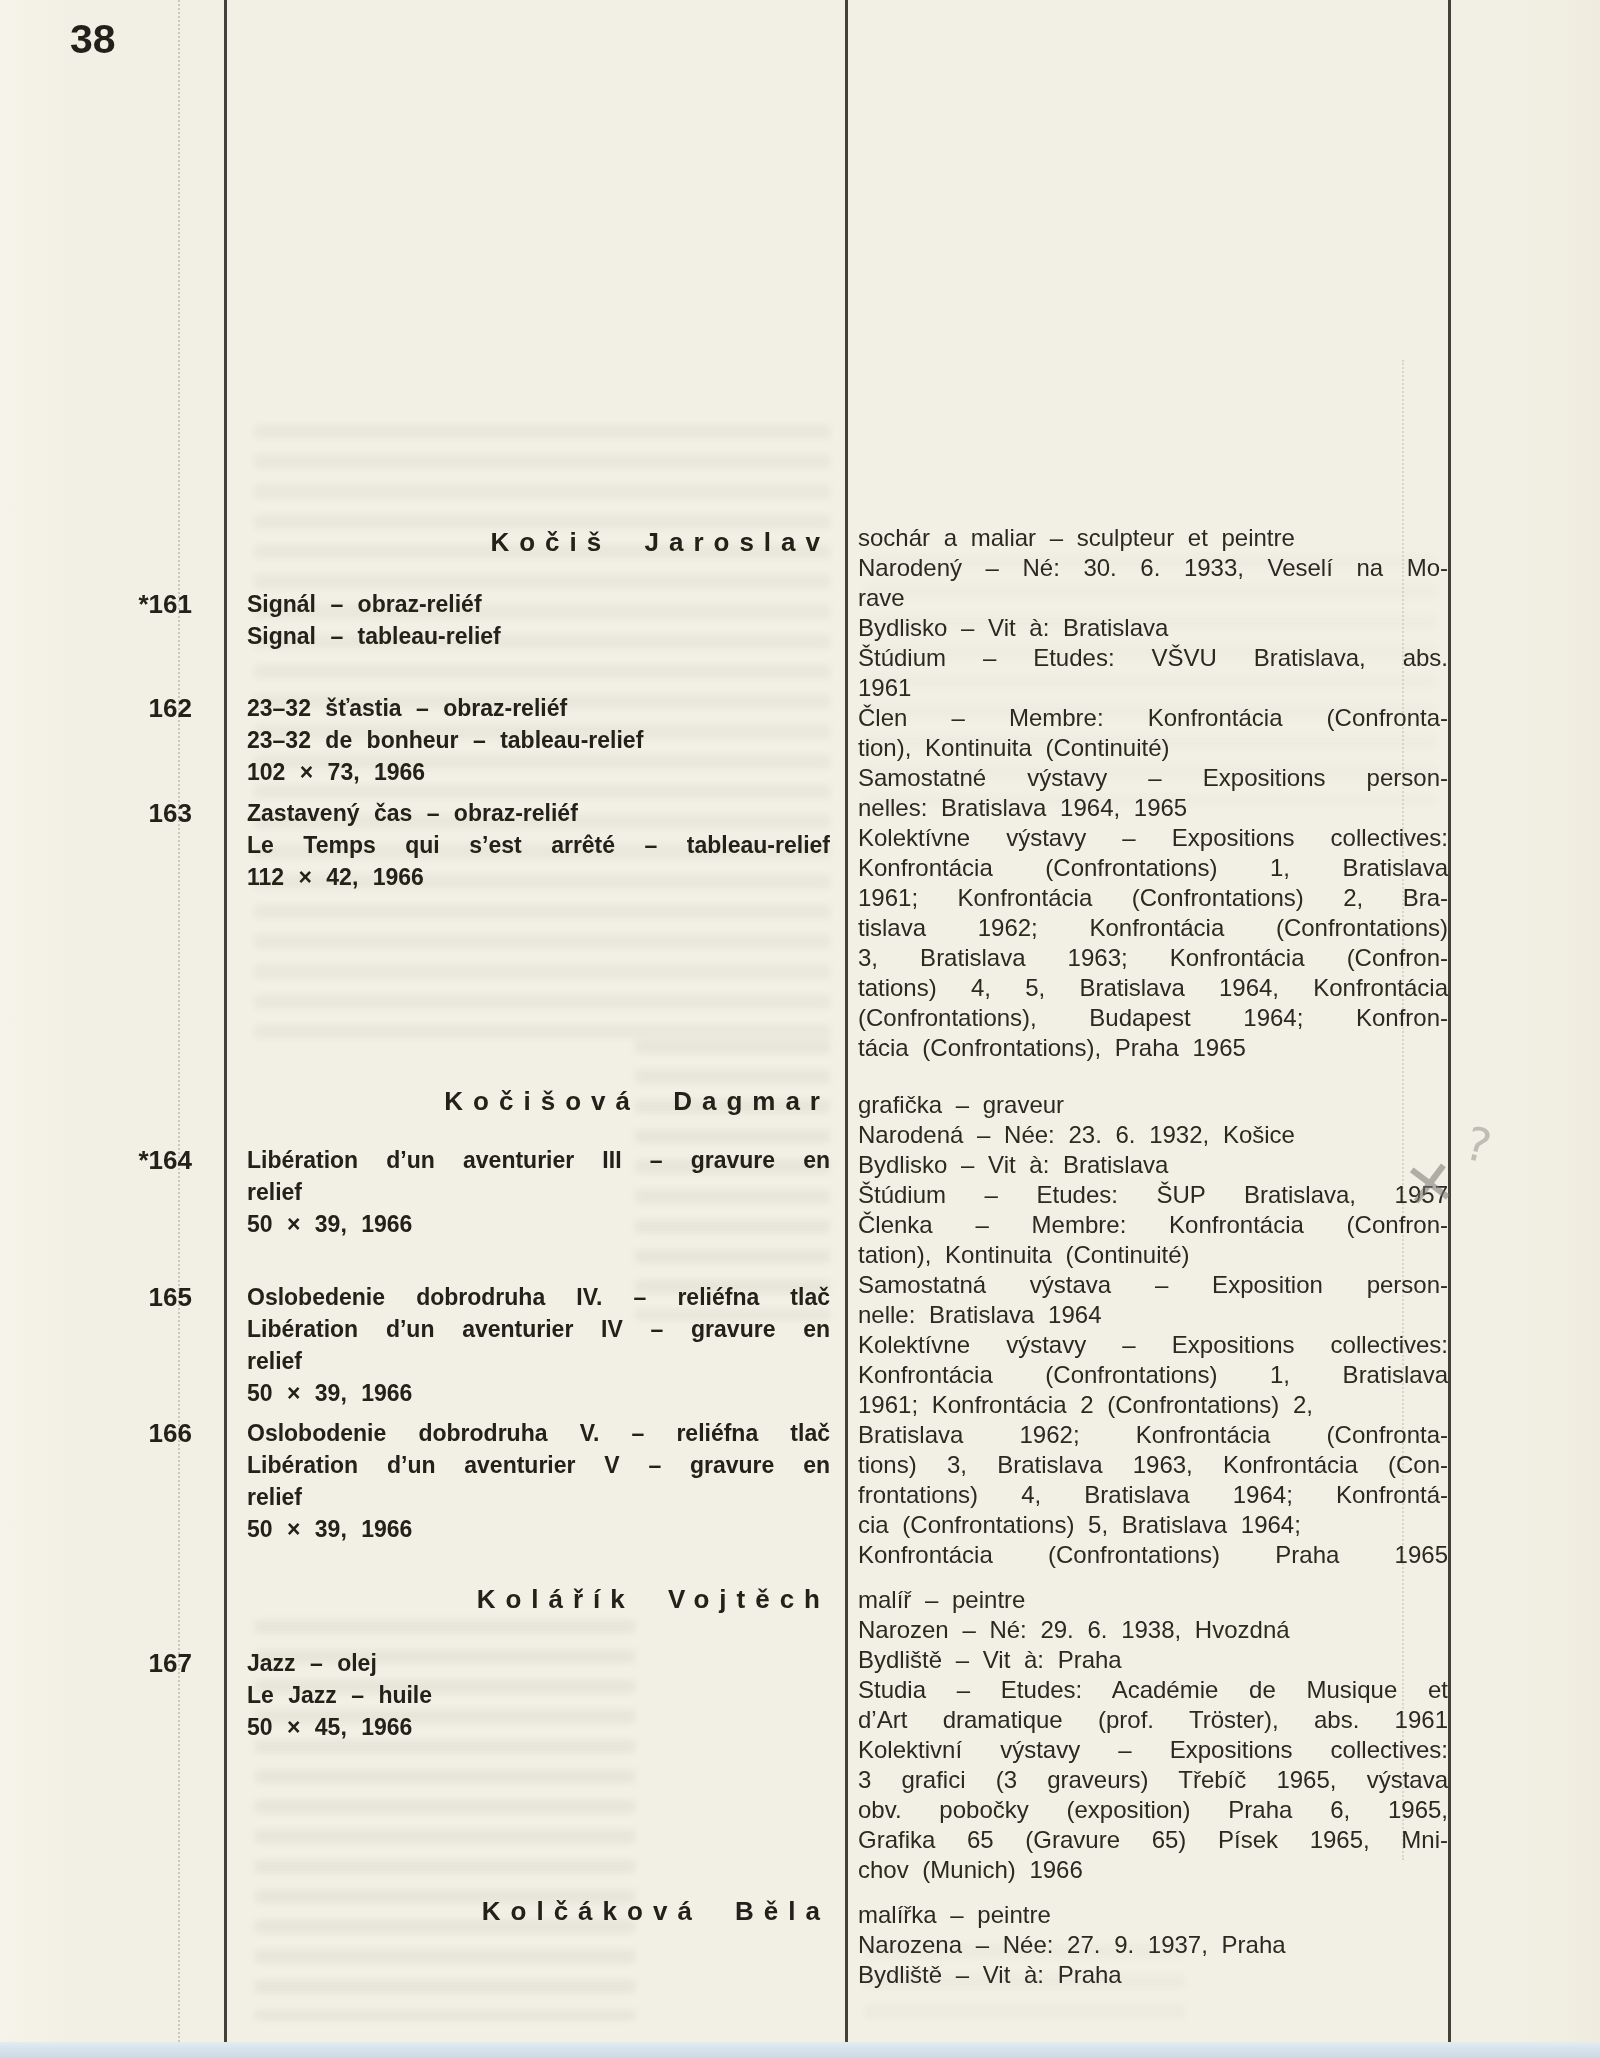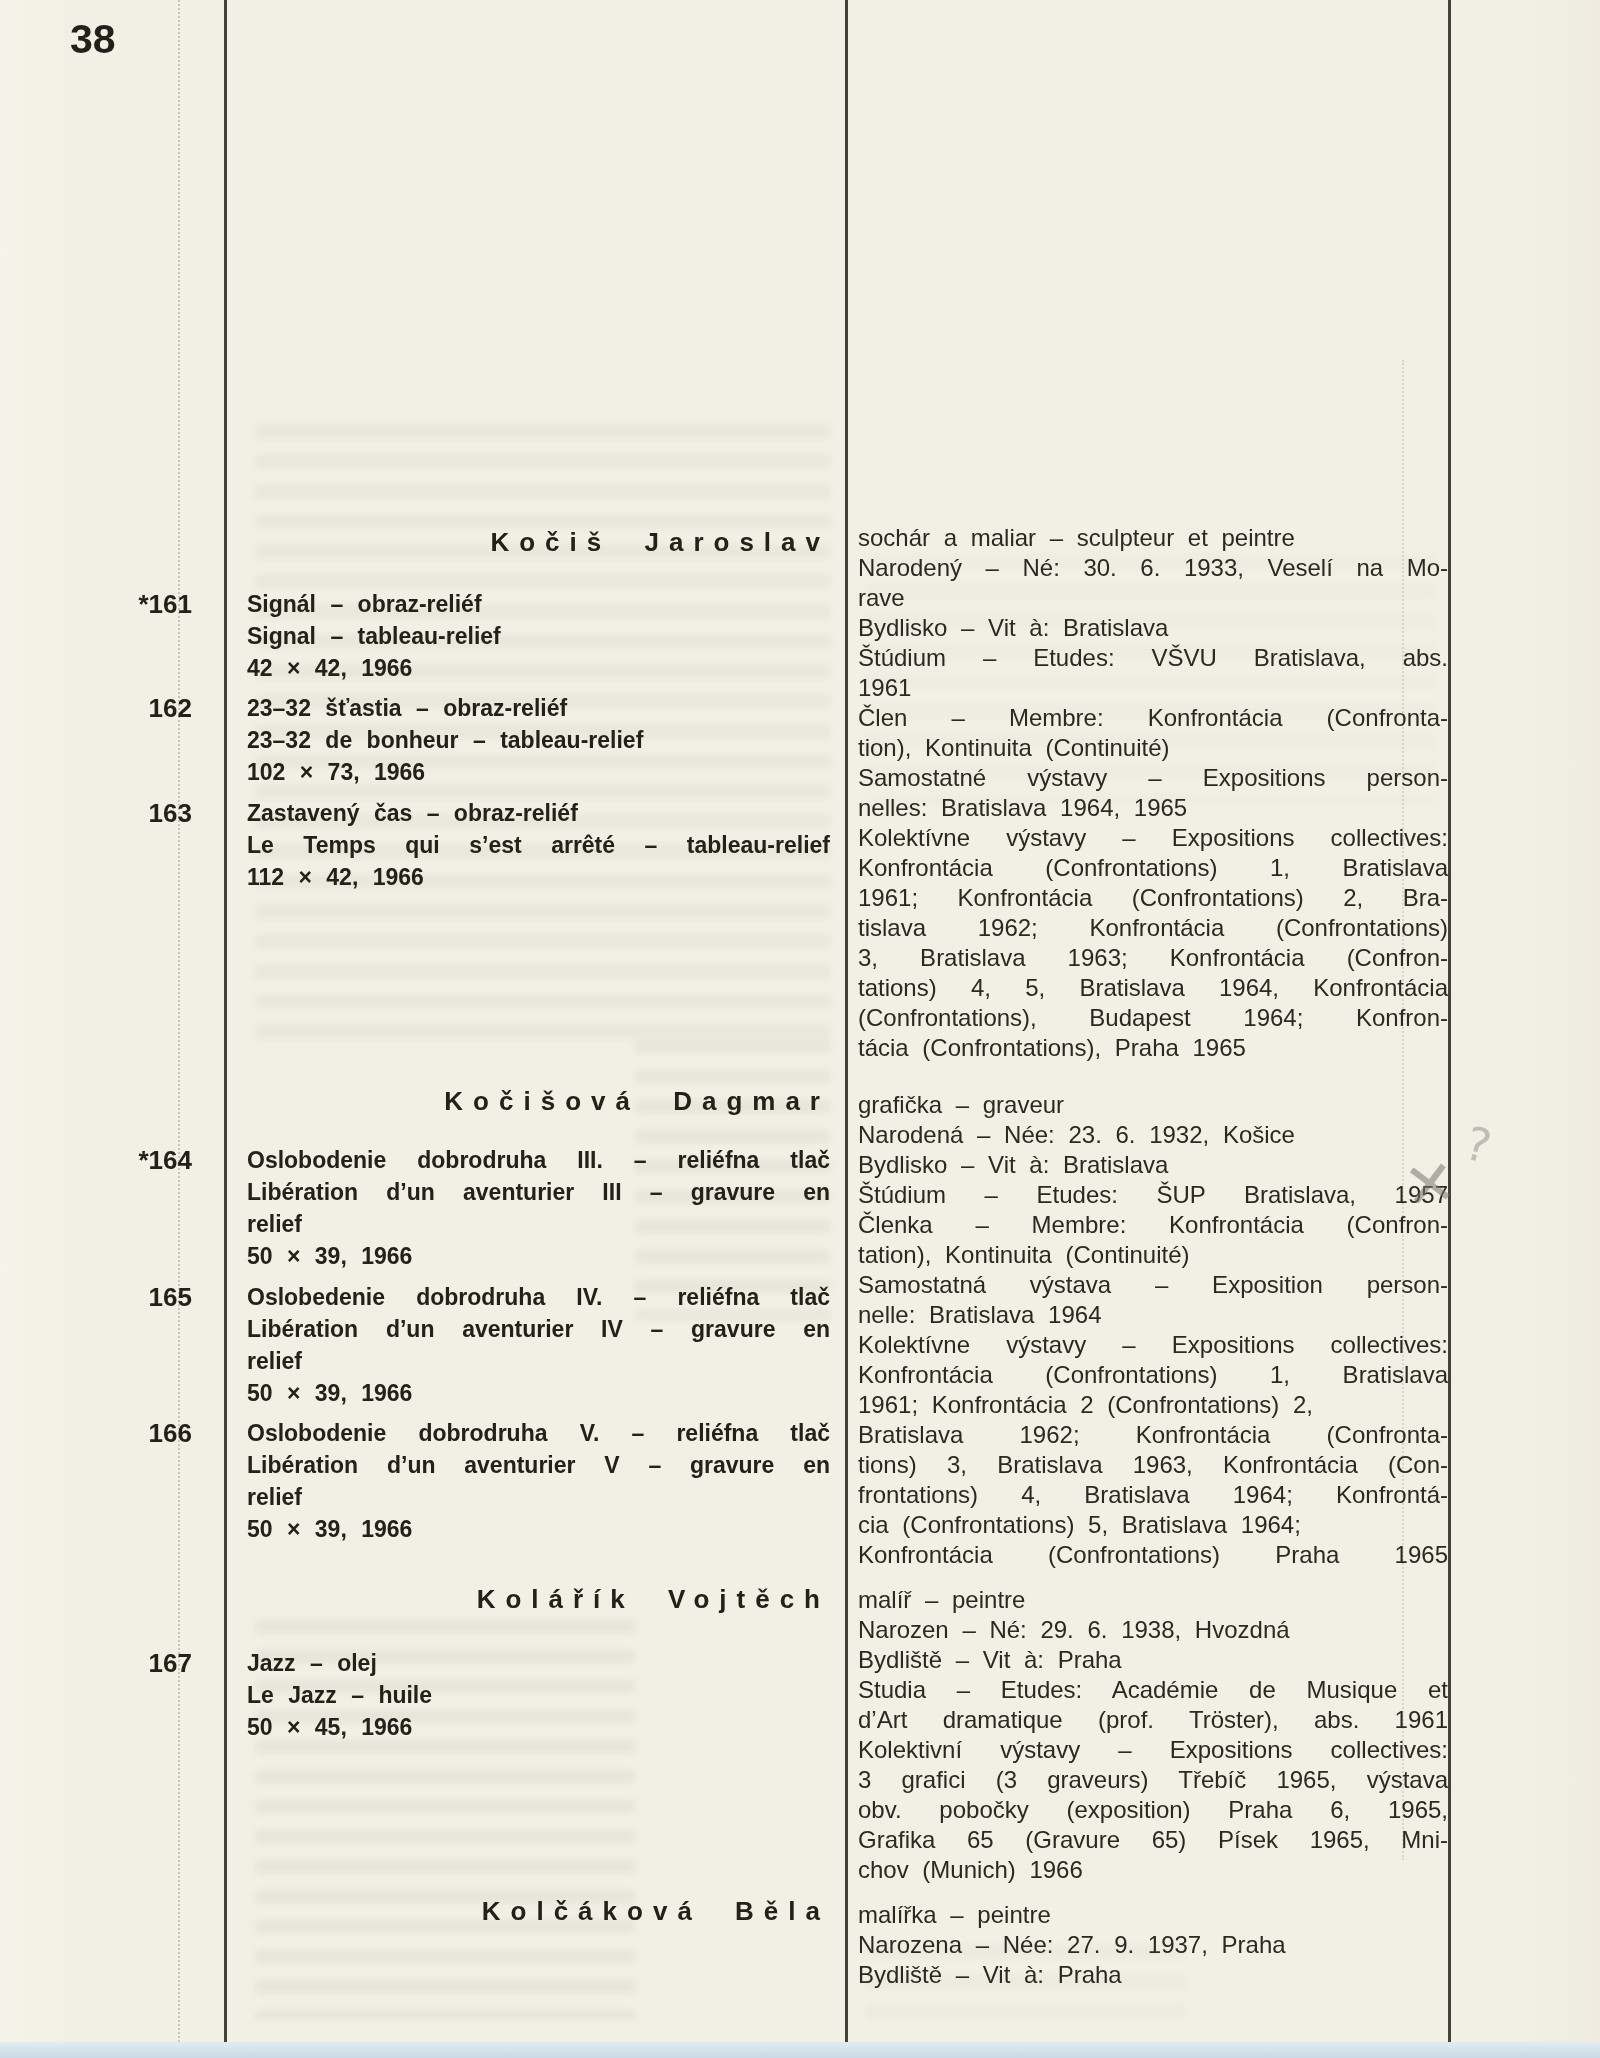--- a/index.html
+++ b/index.html
@@ -101,37 +101,35 @@
   <div class="heading" id="h0">Kočiš Jaroslav</div>
   <div class="heading" id="h1">Kočišová Dagmar</div>
   <div class="heading" id="h2">Kolářík Vojtěch</div>
   <div class="heading" id="h3">Kolčáková Běla</div>
 
   <div id="entries">
       <div class="eno" id="eno-0">*161</div>
       <div class="entry" id="entry-0">
         <div class="eline">Signál – obraz-reliéf</div>
         <div class="eline">Signal – tableau-relief</div>
-        <div class="eline">42 × 42, 1966</div>
       </div>
       <div class="eno" id="eno-1">162</div>
       <div class="entry" id="entry-1">
         <div class="eline">23–32 šťastia – obraz-reliéf</div>
         <div class="eline">23–32 de bonheur – tableau-relief</div>
         <div class="eline">102 × 73, 1966</div>
       </div>
       <div class="eno" id="eno-2">163</div>
       <div class="entry" id="entry-2">
         <div class="eline">Zastavený čas – obraz-reliéf</div>
         <div class="eline j">Le Temps qui s’est arrêté – tableau-relief</div>
         <div class="eline">112 × 42, 1966</div>
       </div>
       <div class="eno" id="eno-3">*164</div>
       <div class="entry" id="entry-3">
-        <div class="eline j">Oslobodenie dobrodruha III. – reliéfna tlač</div>
         <div class="eline j">Libération d’un aventurier III – gravure en</div>
         <div class="eline">relief</div>
         <div class="eline">50 × 39, 1966</div>
       </div>
       <div class="eno" id="eno-4">165</div>
       <div class="entry" id="entry-4">
         <div class="eline j">Oslobedenie dobrodruha IV. – reliéfna tlač</div>
         <div class="eline j">Libération d’un aventurier IV – gravure en</div>
         <div class="eline">relief</div>
         <div class="eline">50 × 39, 1966</div>

